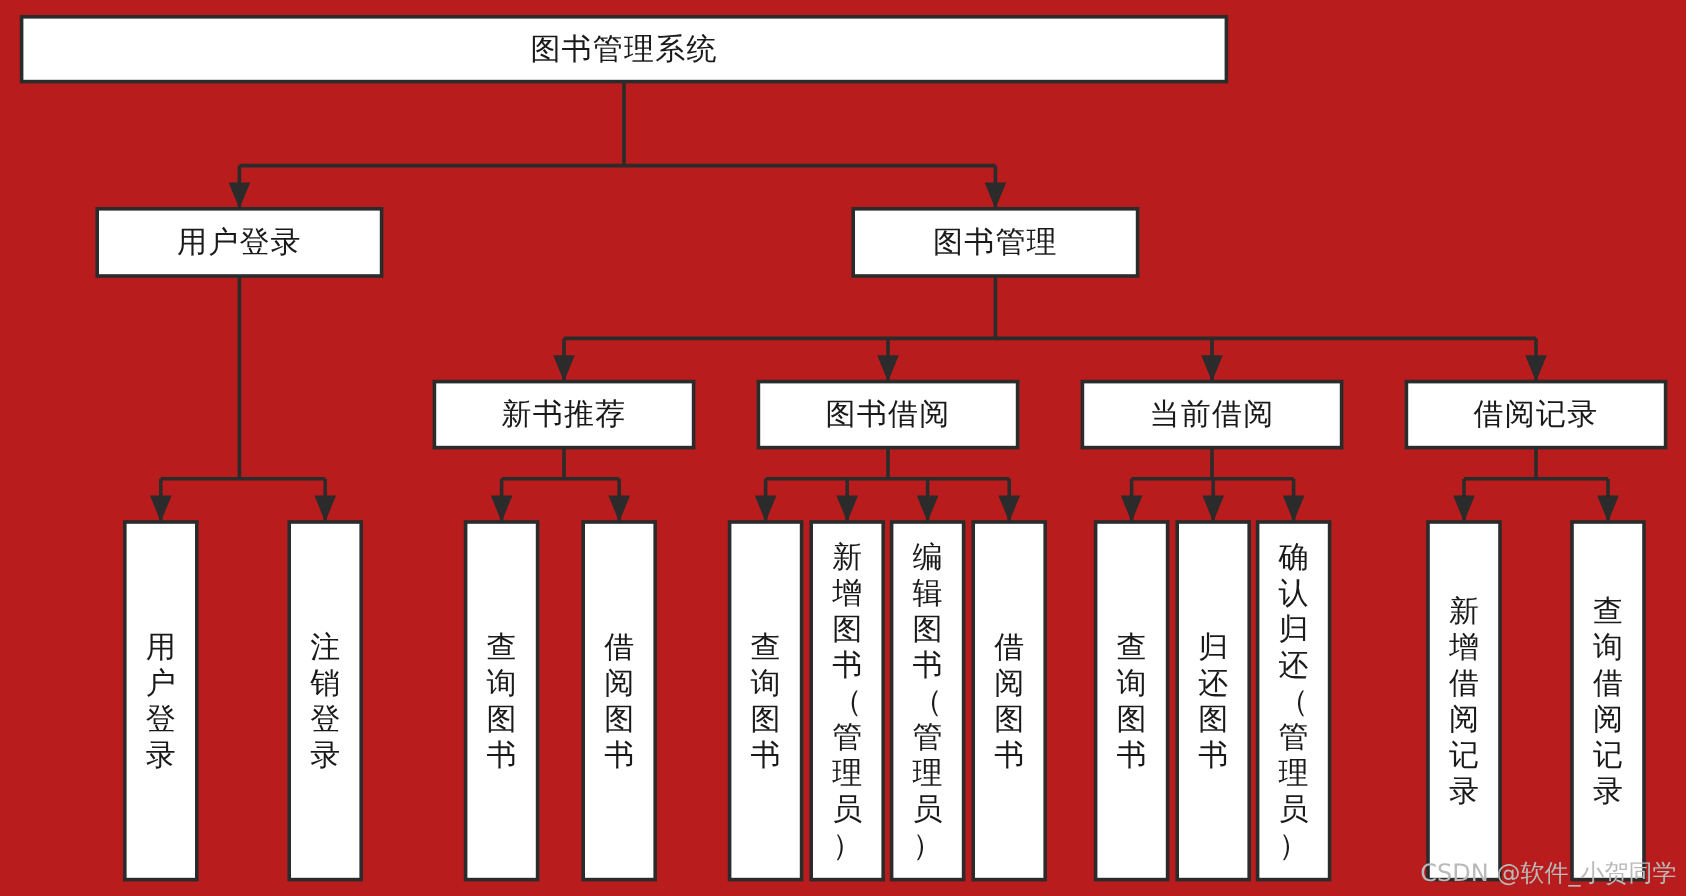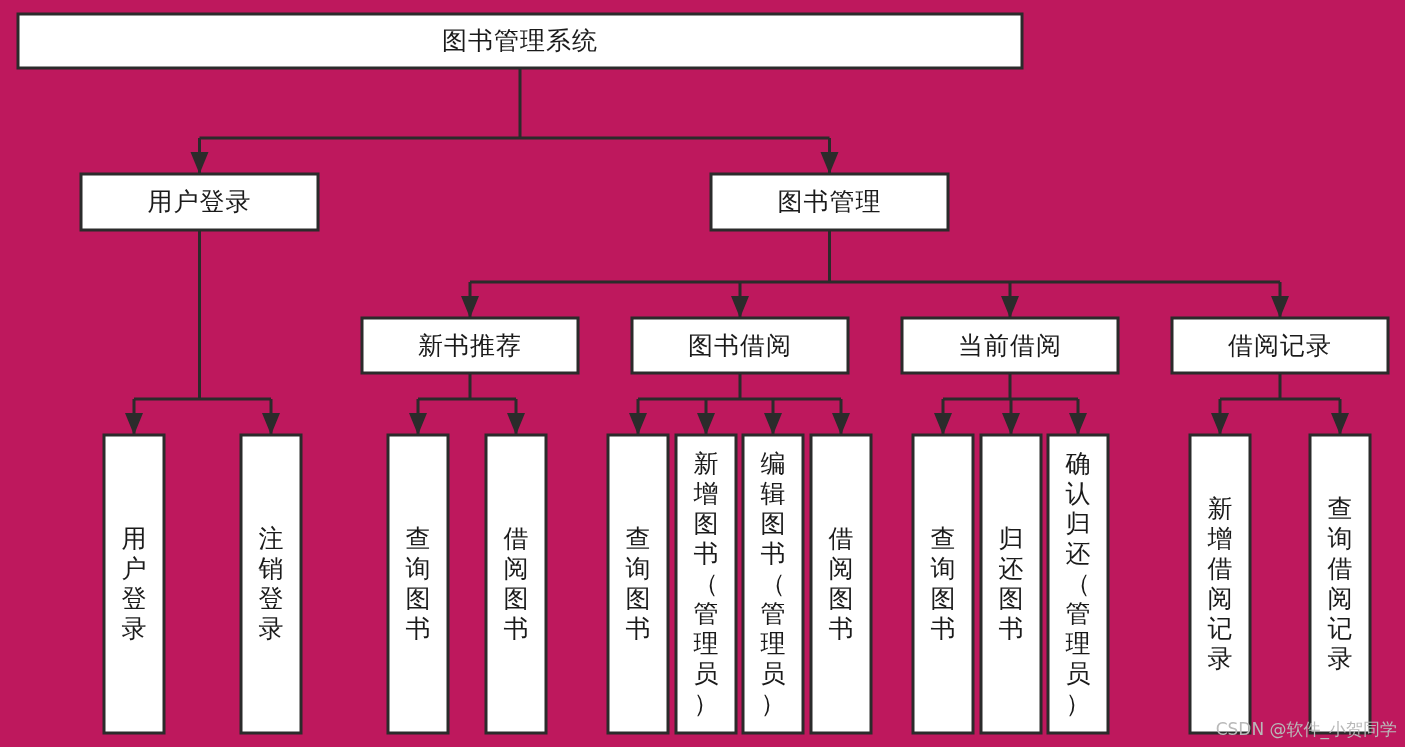--- a/index.html
+++ b/index.html
@@ -8,21 +8,21 @@
     padding: 0;
     background: #ffffff;
   }
   body {
     font-family: "DejaVu Sans", "Liberation Sans", sans-serif;
   }
   #diagram-root {
     position: relative;
     width: 1405px;
     height: 747px;
-    background: #be185d;
+    background: #b91c1c;
     overflow: hidden;
   }
   svg#flowchart {
     position: absolute;
     left: 0;
     top: 0;
     width: 1405px;
     height: 747px;
     display: block;
   }
@@ -55,21 +55,21 @@
     font-size: 25px;
     fill: #1a1a1a;
     text-anchor: middle;
     letter-spacing: 0px;
   }
   .watermark {
     position: absolute;
     right: 8px;
     bottom: 6px;
     font-family: "DejaVu Sans", "Liberation Sans", sans-serif;
-    font-size: 17px;
+    font-size: 20px;
     color: #b9b9b9;
     white-space: nowrap;
     user-select: none;
   }
 </style>
 </head>
 <body>
 
 <div id="diagram-root">
 

